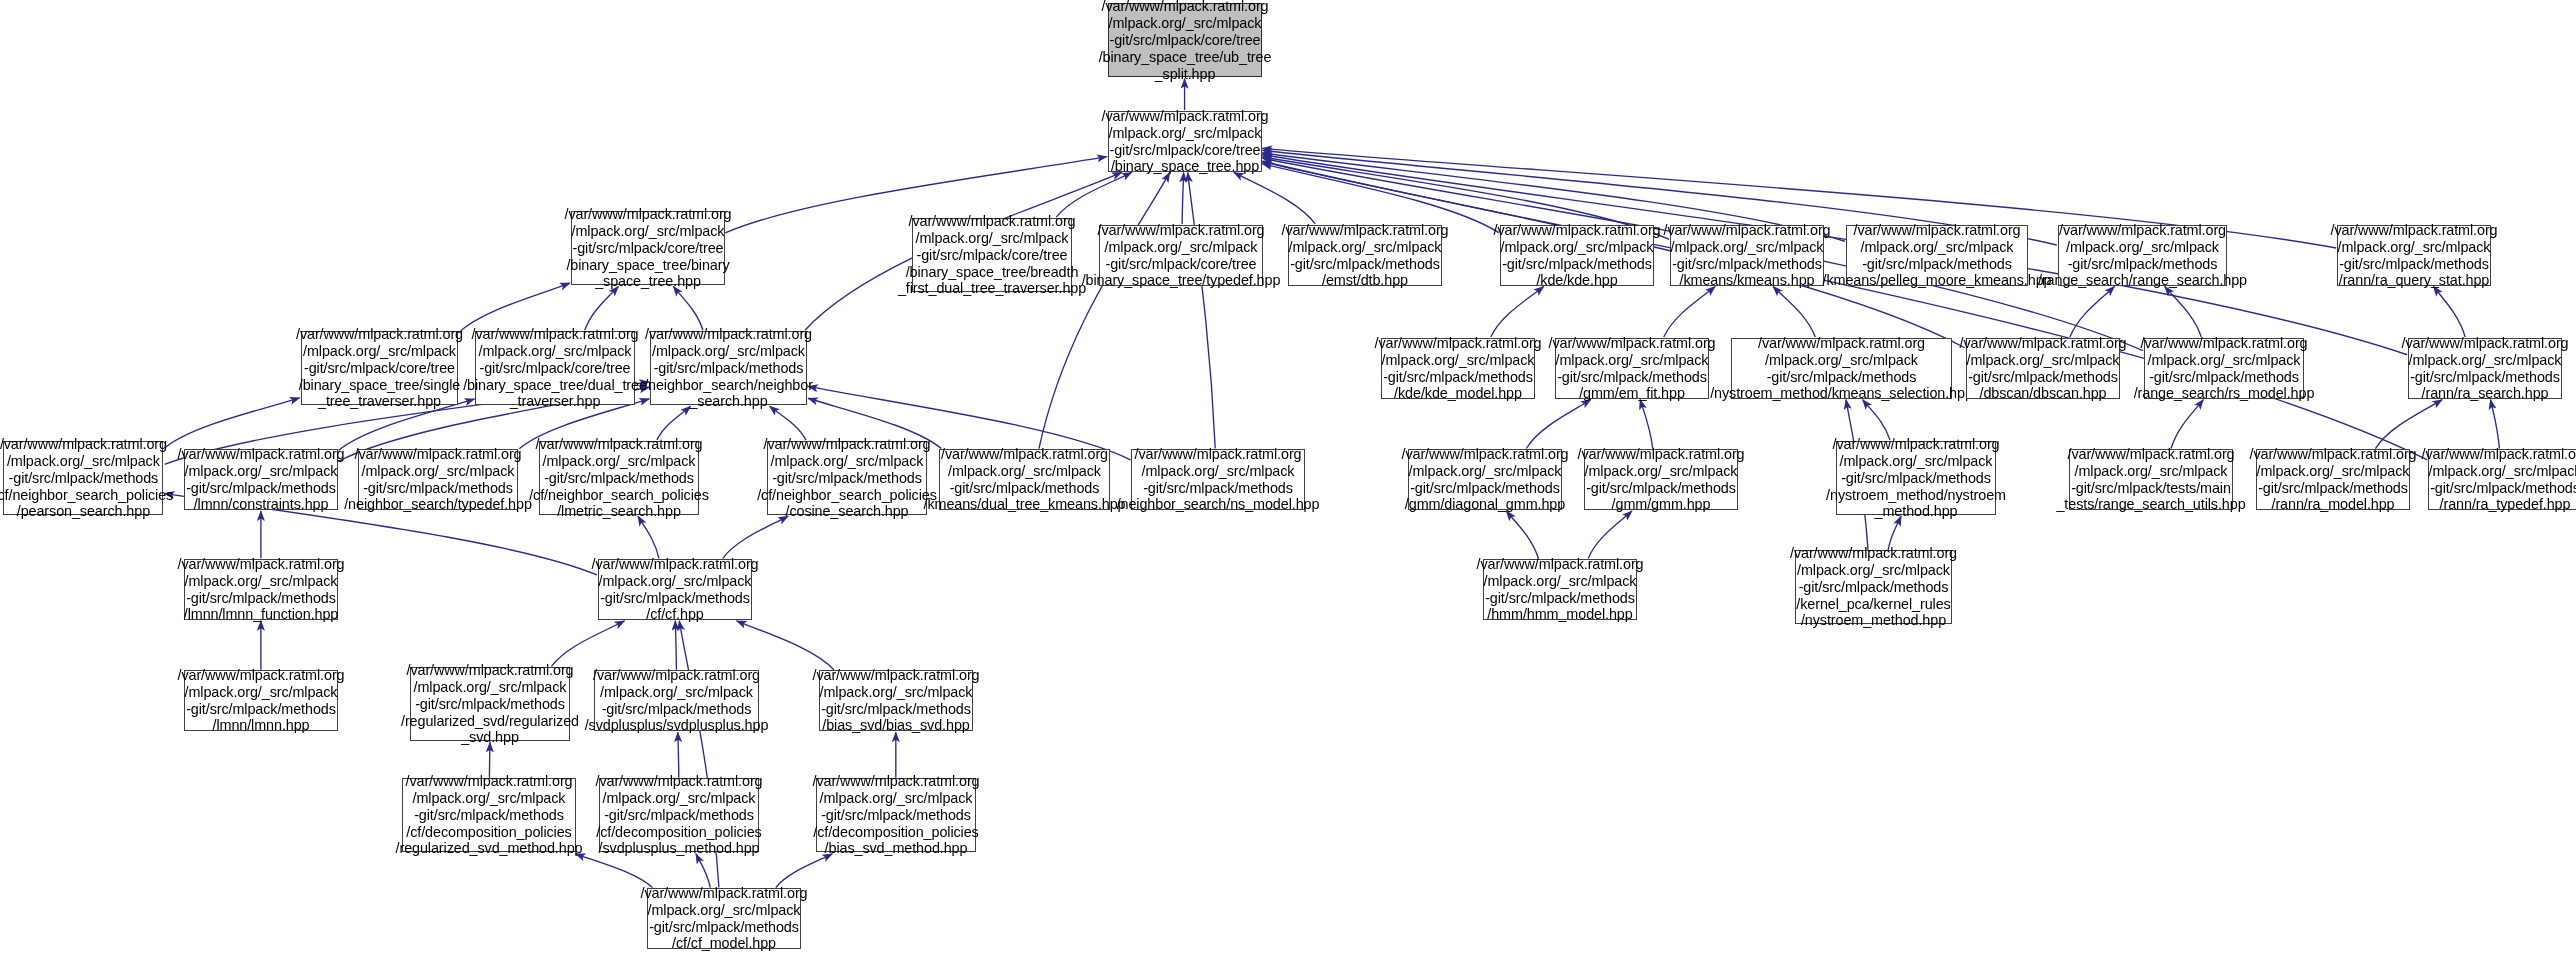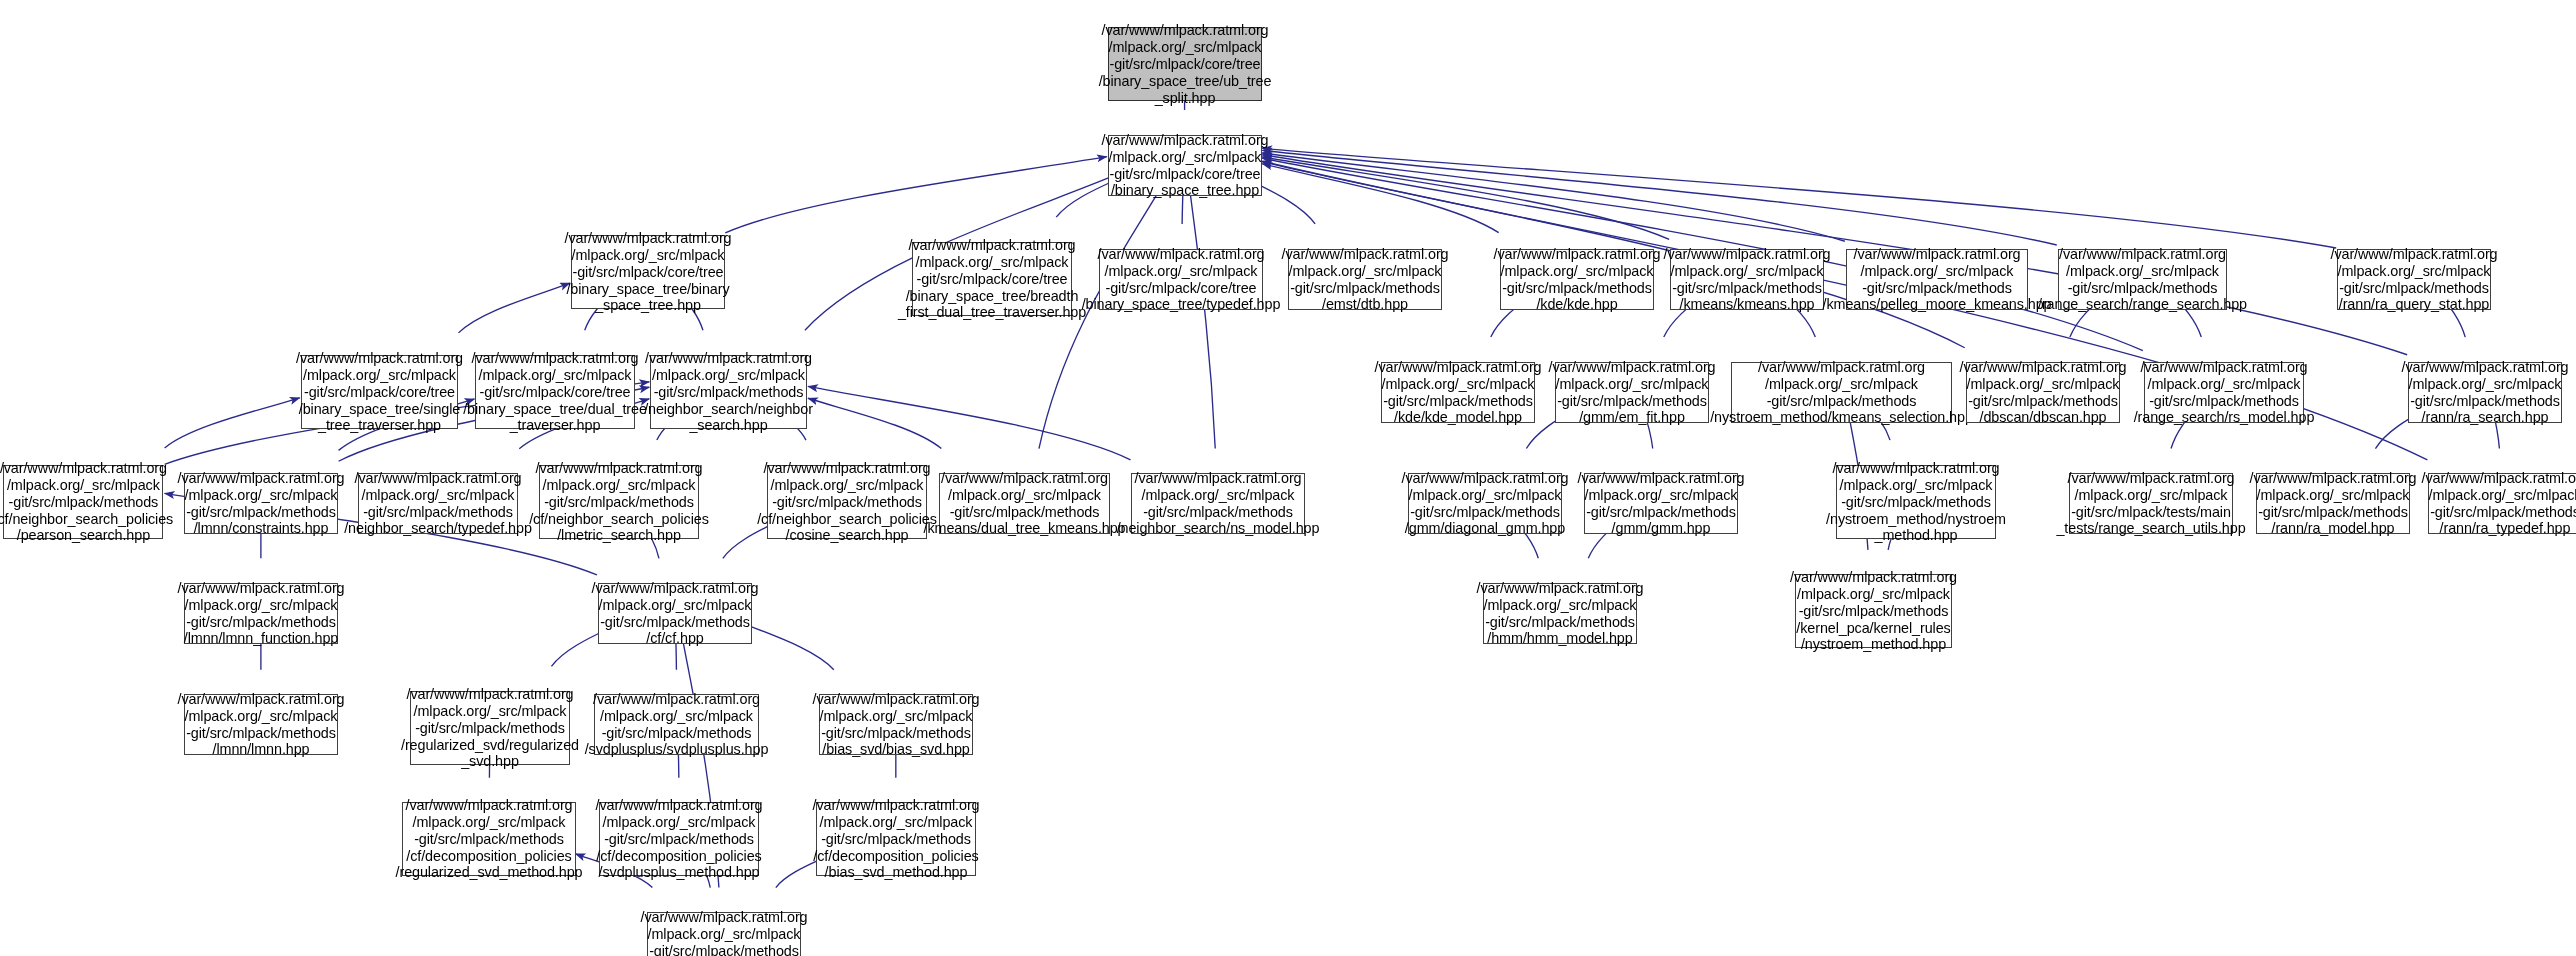--- a/index.html
+++ b/index.html
@@ -20,21 +20,20 @@
     color:#000000;
     display:flex;
     align-items:center;
     justify-content:center;
     text-align:center;
     line-height:1.18;
     font-size:14.4px;
     letter-spacing:-0.1px;
     white-space:pre;
     padding:1.7px 3.4px;
-    margin-top:24px;
   }
   .node.root{
     background:#bfbfbf;
     border-color:#303030;
   }
   .node span{display:block;}
 </style>
 </head>
 <body>
 

